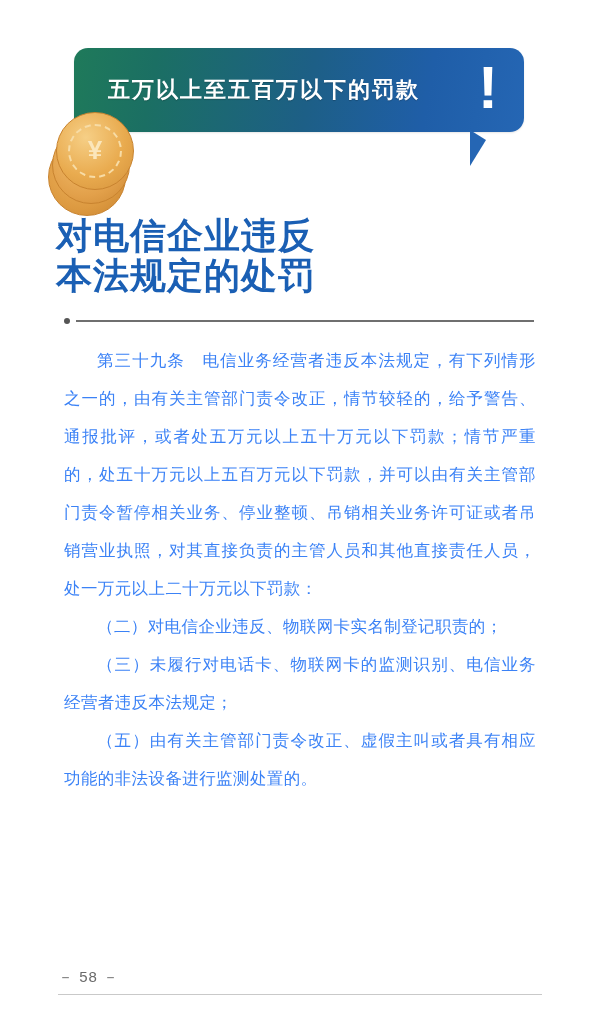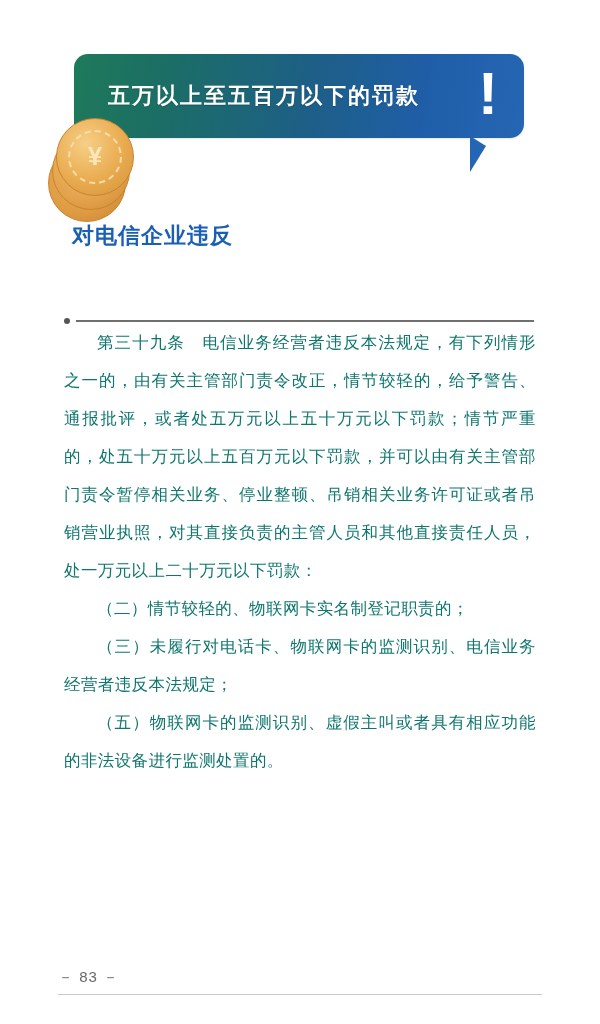--- a/index.html
+++ b/index.html
@@ -20,21 +20,21 @@
     width: 600px;
     height: 1024px;
     box-sizing: border-box;
     background: #ffffff;
   }
 
   
   .banner-wrap {
     position: absolute;
     left: 0;
-    top: 46px;
+    top: 40px;
     width: 600px;
     height: 150px;
   }
 
   .banner {
     position: absolute;
     left: 74px;
     top: 8px;
     width: 450px;
     height: 84px;
@@ -124,26 +124,26 @@
     color: #fbe6bb;
     font-family: "Liberation Sans", "DejaVu Sans", sans-serif;
     font-size: 26px;
     font-weight: bold;
     line-height: 26px;
   }
 
   
   .heading {
     position: absolute;
-    left: 72px;
+    left: 56px;
     top: 216px;
     width: 470px;
     color: #1a5fb4;
     font-family: "Liberation Sans", "DejaVu Sans", sans-serif;
-    font-size: 22px;
+    font-size: 36px;
     font-weight: bold;
     line-height: 40px;
     letter-spacing: 1px;
   }
   .heading .line { display: block; }
 
   
   .divider {
     position: absolute;
     left: 64px;
@@ -164,23 +164,23 @@
   .divider .rule {
     flex: 1 1 auto;
     height: 2px;
     background: #6f6f6f;
   }
 
   
   .body-text {
     position: absolute;
     left: 64px;
-    top: 324px;
+    top: 342px;
     width: 472px;
-    color: #0f766e;
+    color: #3b82f6;
     font-size: 16.5px;
     line-height: 38px;
     text-align: justify;
     text-justify: inter-ideograph;
     letter-spacing: 0.4px;
   }
   .body-text p {
     margin: 0;
     text-indent: 2em;
   }
@@ -227,32 +227,33 @@
       <div class="coin c2"></div>
       <div class="coin c3">
         <div class="coin-inner"></div>
         <div class="coin-mark">¥</div>
       </div>
     </div>
   </div>
 
   <div class="heading">
     <span class="line">对电信企业违反</span>
+    <span class="line">本法规定的处罚</span>
   </div>
 
   <div class="divider">
     <span class="dot"></span>
     <span class="rule"></span>
   </div>
 
   <div class="body-text">
     <p>第三十九条　电信业务经营者违反本法规定，有下列情形之一的，由有关主管部门责令改正，情节较轻的，给予警告、通报批评，或者处五万元以上五十万元以下罚款；情节严重的，处五十万元以上五百万元以下罚款，并可以由有关主管部门责令暂停相关业务、停业整顿、吊销相关业务许可证或者吊销营业执照，对其直接负责的主管人员和其他直接责任人员，处一万元以上二十万元以下罚款：</p>
-    <p>（二）情节较轻的、物联网卡实名制登记职责的；</p>
+    <p>（二）对电信企业违反、物联网卡实名制登记职责的；</p>
     <p>（三）未履行对电话卡、物联网卡的监测识别、电信业务经营者违反本法规定；</p>
-    <p>（五）物联网卡的监测识别、虚假主叫或者具有相应功能的非法设备进行监测处置的。</p>
+    <p>（五）由有关主管部门责令改正、虚假主叫或者具有相应功能的非法设备进行监测处置的。</p>
   </div>
 
   <div class="footer">
-    <div class="page-num">－ 83 －</div>
+    <div class="page-num">－ 58 －</div>
     <div class="footer-rule"></div>
   </div>
 
 </div>
 
 </body></html>

